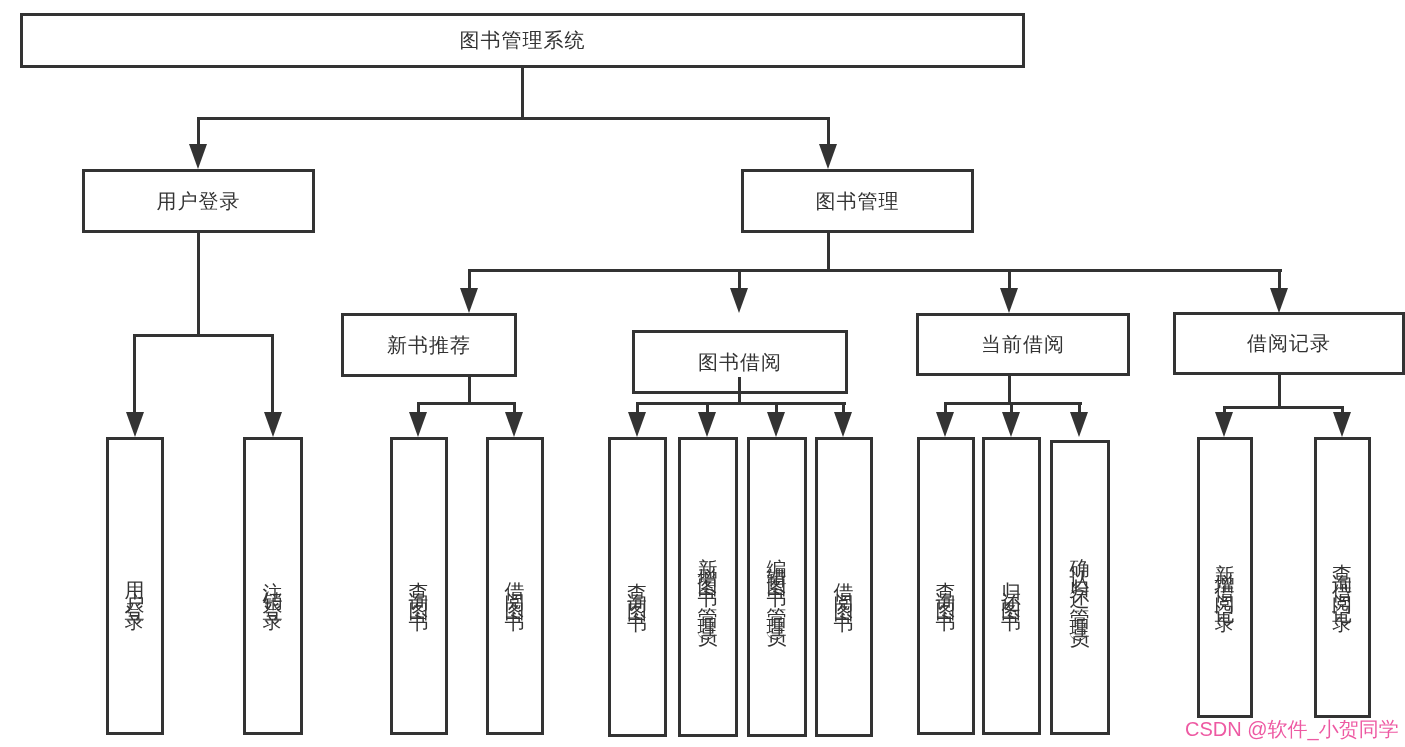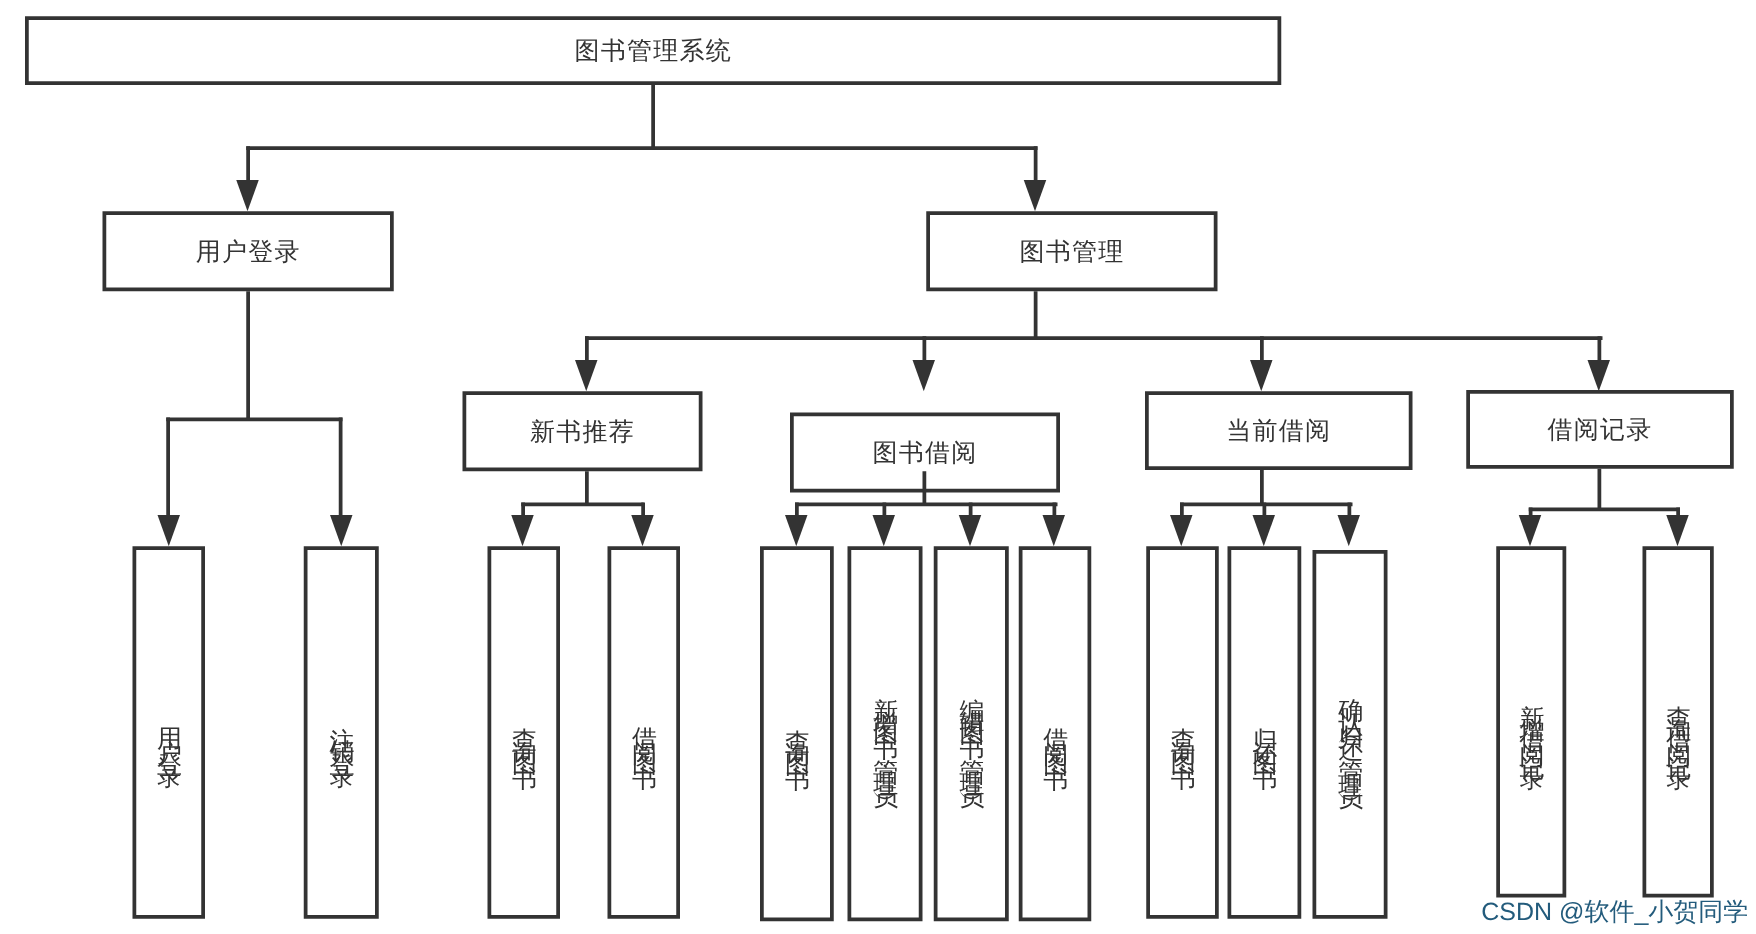--- a/index.html
+++ b/index.html
@@ -58,21 +58,21 @@
     height: 0;
     border-left: 9px solid transparent;
     border-right: 9px solid transparent;
     border-top: 25px solid #333333;
   }
   .watermark {
     position: absolute;
     left: 1185px;
     top: 716px;
     font-size: 20px;
-    color: #0c4a6e;
+    color: #ec4899;
     opacity: 0.9;
     white-space: nowrap;
     z-index: 10;
   }
 </style>
 </head>
 <body>
 
 <div class="stage">
 
@@ -105,30 +105,30 @@
   <div class="hline" style="left:468px; top:269px; width:814px;"></div>
   <div class="vline" style="left:468px; top:269px; height:23px;"></div>
   <div class="ah" style="left:460px; top:288px;"></div>
   <div class="vline" style="left:738px; top:269px; height:23px;"></div>
   <div class="ah" style="left:730px; top:288px;"></div>
   <div class="vline" style="left:1008px; top:269px; height:23px;"></div>
   <div class="ah" style="left:1000px; top:288px;"></div>
   <div class="vline" style="left:1278px; top:269px; height:23px;"></div>
   <div class="ah" style="left:1270px; top:288px;"></div>
 
-  <div class="box" style="left:370px; top:313px; width:192px; height:64px;">
+  <div class="box" style="left:341px; top:313px; width:176px; height:64px;">
     <span>新书推荐</span>
   </div>
   <div class="box" style="left:632px; top:330px; width:216px; height:64px;align-items:center;">
     <span>图书借阅</span>
   </div>
   <div class="box" style="left:903px; top:313px; width:214px; height:63px;margin-left:13px;">
     <span>当前借阅</span>
   </div>
-  <div class="box" style="left:1173px; top:312px; width:214px; height:63px;">
+  <div class="box" style="left:1173px; top:312px; width:232px; height:63px;">
     <span>借阅记录</span>
   </div>
 
   <div class="vline" style="left:468px; top:377px; height:27px;"></div>
   <div class="hline" style="left:417px; top:402px; width:98px;"></div>
   <div class="vline" style="left:417px; top:402px; height:12px;"></div>
   <div class="ah" style="left:409px; top:412px;"></div>
   <div class="vline" style="left:513px; top:402px; height:12px;"></div>
   <div class="ah" style="left:505px; top:412px;"></div>
 

